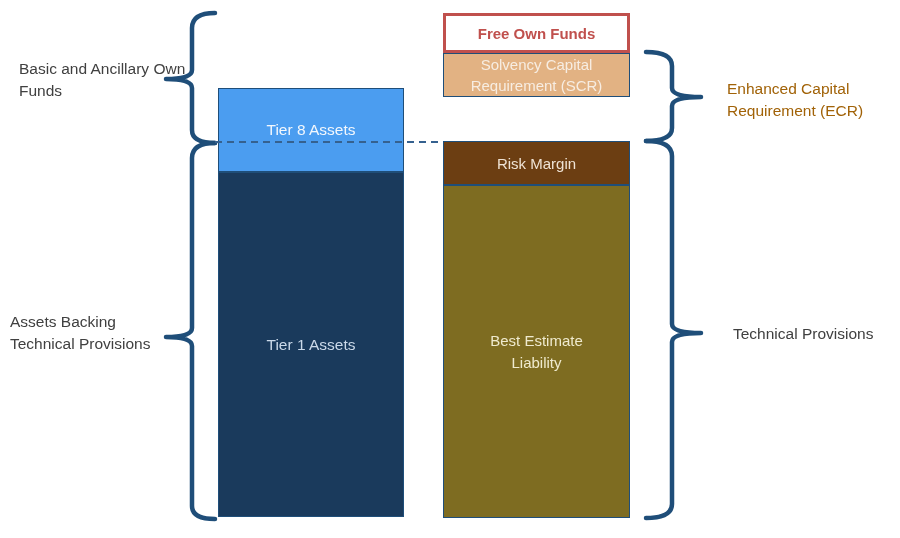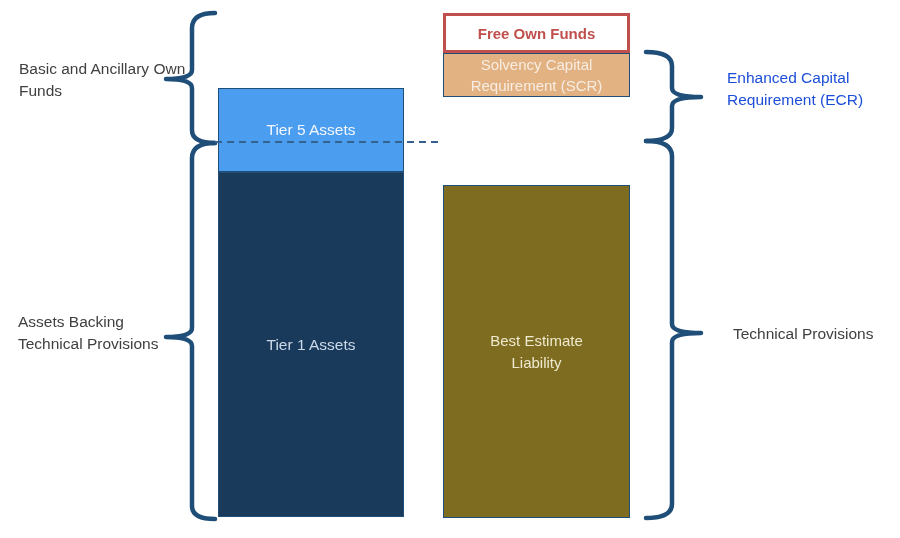--- a/index.html
+++ b/index.html
@@ -33,40 +33,43 @@
   .overlay{position:absolute;left:0;top:0;width:900px;height:538px;pointer-events:none;z-index:5;}
   .brace{fill:none;stroke-width:4.5;stroke-linecap:round;stroke-linejoin:round;}
   .dash{stroke-width:2;stroke-dasharray:7 5;}
 </style>
 </head>
 <body>
 
 <div class="canvas">
 
   <div class="side-label" id="lbl-left-1" style="color: rgb(64, 64, 64);">Basic and Ancillary Own Funds</div>
-  <div class="side-label" id="lbl-left-2" style="color: rgb(64, 64, 64); margin-left: 8px;">Assets Backing Technical Provisions</div>
+  <div class="side-label" id="lbl-left-2" style="color: rgb(64, 64, 64);">Assets Backing Technical Provisions</div>
 
   <div class="seg" id="seg-tier2" style="background-color: rgb(75, 157, 240); color: rgb(242, 247, 253); border-color: rgb(31, 78, 121);">
-    <span class="seg-label">Tier 5 Assets</span>
+    <span class="seg-label">Tier 8 Assets</span>
   </div>
   <div class="seg" id="seg-tier1" style="background-color: rgb(26, 58, 92); color: rgb(203, 217, 233); border-color: rgb(31, 78, 121);">
     <span class="seg-label">Tier 1 Assets</span>
   </div>
 
   <div class="seg" id="seg-scr" style="background-color: rgb(226, 178, 131); color: rgb(247, 237, 226); border-color: rgb(31, 78, 121);">
     <span class="seg-label">Solvency Capital Requirement (SCR)</span>
   </div>
   <div class="seg" id="seg-fof" style="background-color: rgb(255, 255, 255); color: rgb(192, 80, 77); border-color: rgb(192, 80, 77);">
     <span class="seg-label">Free Own Funds</span>
   </div>
+  <div class="seg" id="seg-risk" style="background-color: rgb(108, 62, 18); color: rgb(239, 227, 213); border-color: rgb(31, 78, 121);">
+    <span class="seg-label">Risk Margin</span>
+  </div>
   <div class="seg" id="seg-bel" style="background-color: rgb(126, 108, 33); color: rgb(239, 234, 206); border-color: rgb(31, 78, 121);">
     <span class="seg-label">Best Estimate Liability</span>
   </div>
 
-  <div class="side-label" id="lbl-right-1" style="color: #1d4ed8;">Enhanced Capital Requirement (ECR)</div>
+  <div class="side-label" id="lbl-right-1" style="color: #a16207; margin-top: 11px;">Enhanced Capital Requirement (ECR)</div>
   <div class="side-label" id="lbl-right-2" style="color: rgb(64, 64, 64);">Technical Provisions</div>
 
   <svg class="overlay" viewBox="0 0 900 538">
     <path class="brace" d="M 215,13 Q 192,13 192,28 L 192,70 Q 192,79 166,79 Q 192,79 192,88 L 192,130 Q 192,143 215,143" style="stroke: rgb(31, 78, 121);"></path>
     <path class="brace" d="M 215,143 Q 192,143 192,158 L 192,328 Q 192,337 166,337 Q 192,337 192,346 L 192,506 Q 192,519 215,519" style="stroke: rgb(31, 78, 121);"></path>
     <path class="brace" d="M 646,52 Q 672,52 672,66 L 672,88 Q 672,97 701,97 Q 672,97 672,106 L 672,128 Q 672,141 646,141" style="stroke: rgb(31, 78, 121);"></path>
     <path class="brace" d="M 646,141 Q 672,141 672,156 L 672,324 Q 672,333 701,333 Q 672,333 672,342 L 672,504 Q 672,518 646,518" style="stroke: rgb(31, 78, 121);"></path>
     <line class="dash" x1="215" y1="142" x2="443" y2="142" style="stroke: rgb(53, 97, 143);"></line>
   </svg>
 

